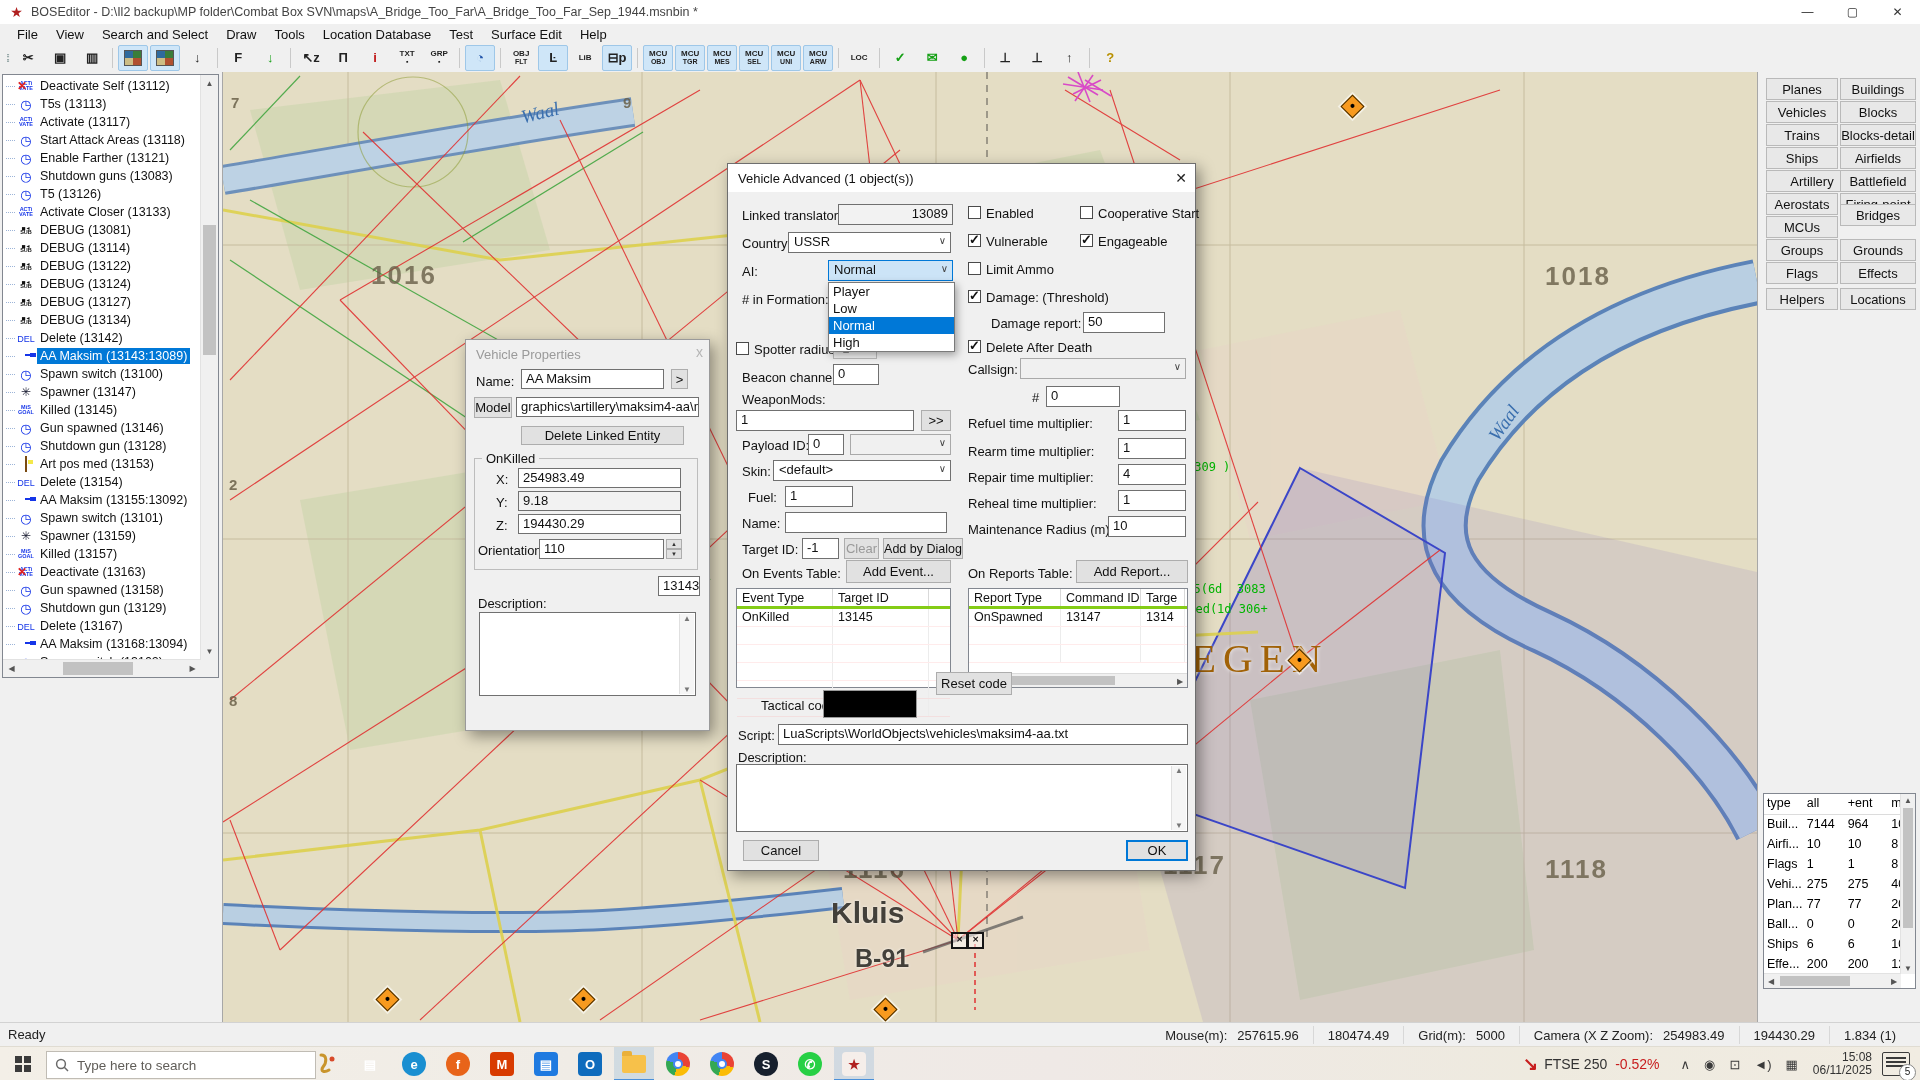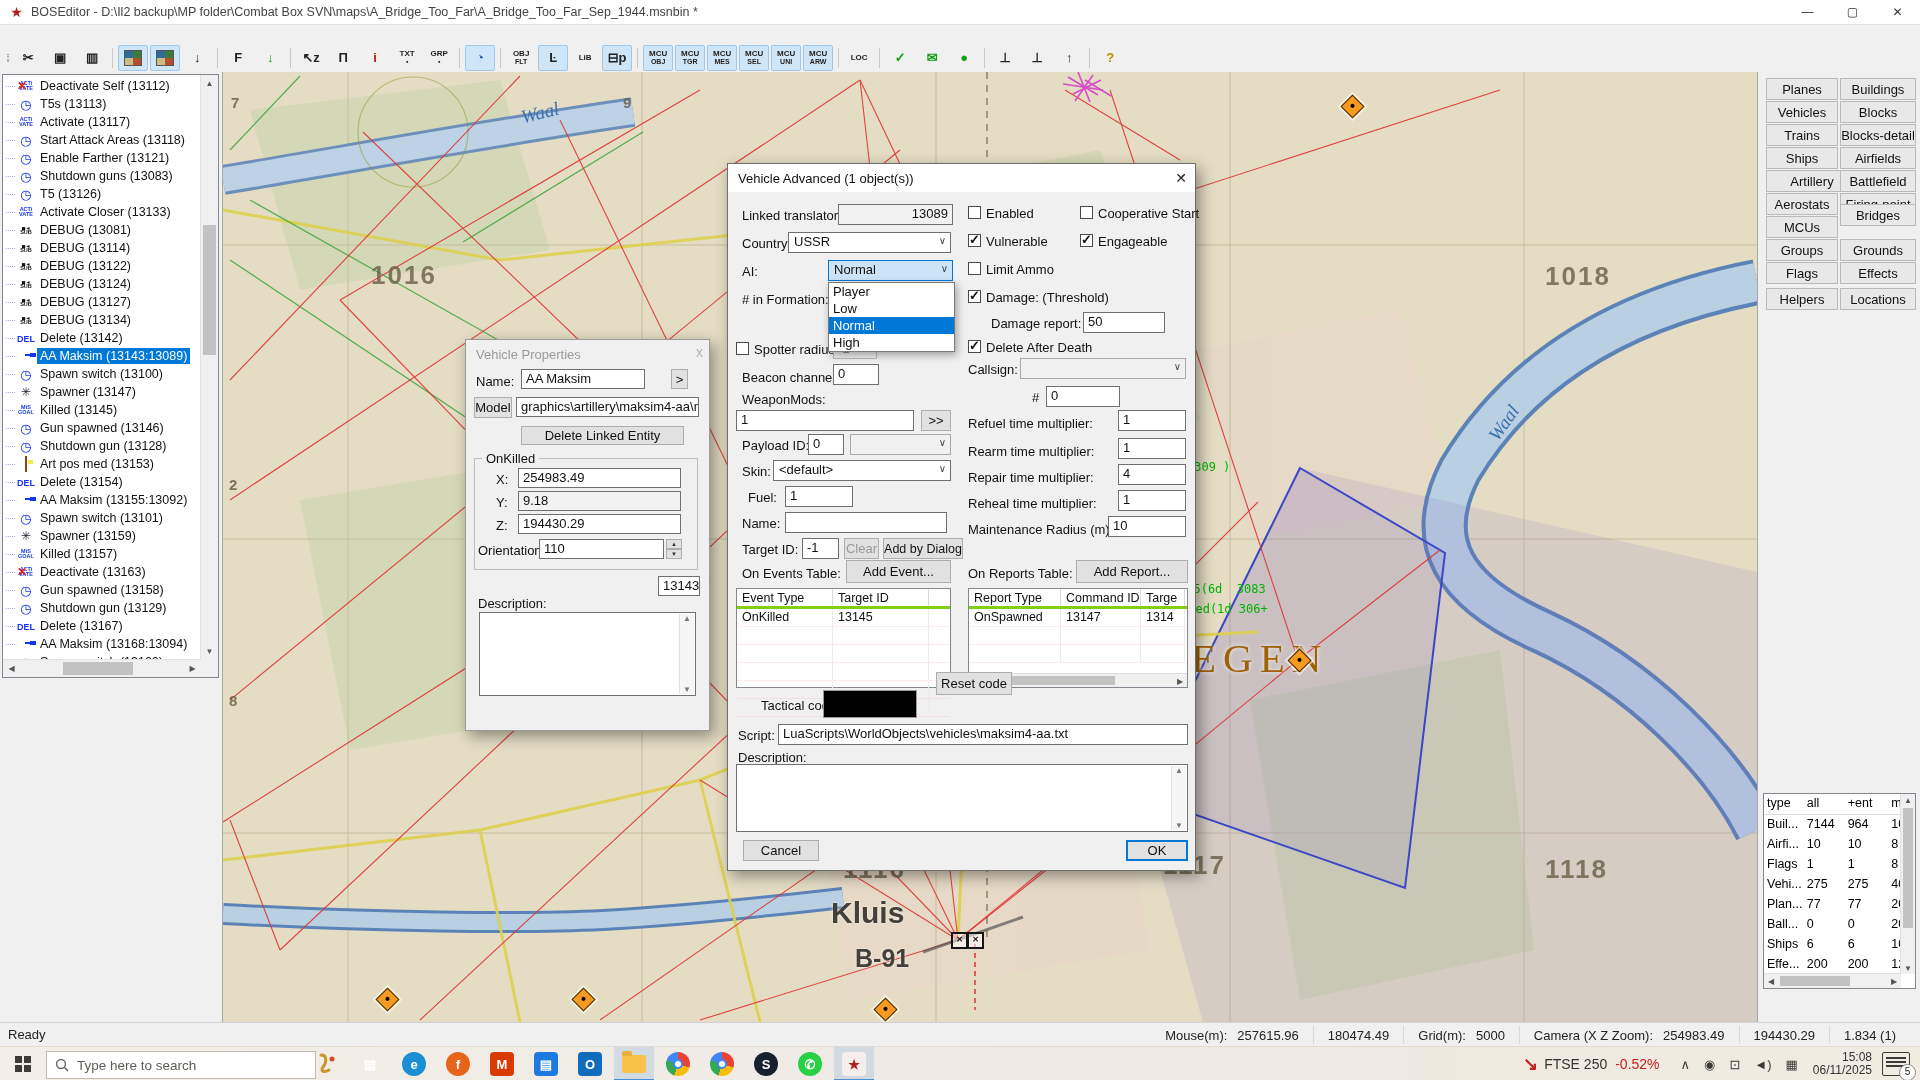--- a/index.html
+++ b/index.html
@@ -26,21 +26,21 @@
 
   
   .tree-panel{position:absolute;left:0;top:72px;width:223px;height:950px;background:#f0f0f0;border-right:1px solid #a7a7a7;box-sizing:border-box;}
   .tree-list{position:absolute;left:2px;top:2px;width:217px;height:604px;background:#fff;border:1px solid #828790;box-sizing:border-box;overflow:hidden;}
   .tree-rows{position:absolute;left:0;top:2px;right:17px;bottom:17px;overflow:hidden;}
   .tree-row{height:18px;display:flex;align-items:center;font-size:12.5px;color:#111;white-space:nowrap;}
   .tree-row::before{content:"";display:inline-block;width:9px;margin-left:3px;border-top:1px dotted #9cb4d8;}
   .tree-ico{width:22px;flex:0 0 22px;text-align:center;color:#1535e8;position:relative;}
   .tree-ico .two{display:block;font-size:5.5px;line-height:5px;font-weight:bold;letter-spacing:0;}
   .tree-ico .clock{font-size:13px;color:#1535e8;}
-  .tree-ico .del{font-size:9px;font-weight:bold;}
+  .tree-ico .del{font-size:9px;font-weight:normal;}
   .tree-ico .spn{font-size:12px;color:#222438;}
   .tree-ico .xover{position:absolute;left:2px;top:-2px;color:#e02020;font-size:12px;font-weight:bold;}
   .tree-ico .cam{display:block;font-size:5px;line-height:4px;color:#111;}
   .tank{width:15px;height:8px;background:#1535e8;border-radius:2px;position:relative;margin:3px auto 0;}
   .tank::before{content:"";position:absolute;left:4px;top:-3px;width:6px;height:4px;background:#1535e8;}
   .tank::after{content:"";position:absolute;right:-4px;top:-2px;width:5px;height:1.5px;background:#1535e8;}
   .bldg{width:11px;height:11px;background:#e08a20;border:1px solid #7a4a10;margin:0 auto;position:relative;}
   .bldg::after{content:"";position:absolute;left:2px;top:3px;width:5px;height:4px;background:#f4e84a;}
   .tree-lbl{padding:1px 3px;}
   .tree-row.sel .tree-lbl{background:#0078d7;color:#fff;}
@@ -154,20 +154,31 @@
   <div class="titlebar">
     <span class="app-logo">★</span>
     <span class="title-text">BOSEditor - D:\Il2 backup\MP folder\Combat Box SVN\maps\A_Bridge_Too_Far\A_Bridge_Too_Far_Sep_1944.msnbin *</span>
     <div class="win-btns">
       <span class="win-btn">—</span>
       <span class="win-btn">▢</span>
       <span class="win-btn">✕</span>
     </div>
   </div>
 
+  <div class="menubar" id="menubar">
+      <div class="menu-item">File</div>
+      <div class="menu-item">View</div>
+      <div class="menu-item">Search and Select</div>
+      <div class="menu-item">Draw</div>
+      <div class="menu-item">Tools</div>
+      <div class="menu-item">Location Database</div>
+      <div class="menu-item">Test</div>
+      <div class="menu-item">Surface Edit</div>
+      <div class="menu-item">Help</div>
+    </div>
 
   <div class="toolbar" id="toolbar">
     <span class="tb-grip">⁞⁞</span>
   <div class="tb-btn">
         <span class="g">✂</span>
       </div>
       <div class="tb-btn">
         <span class="g">▣</span>
       </div>
       <div class="tb-btn">
@@ -594,21 +605,21 @@
         <div class="bridgex" style="left: 728px; top: 860px; pointer-events: auto;">✕</div>
         <div class="bridgex" style="left: 744px; top: 860px; pointer-events: auto;">✕</div>
       </div>
 
     <div class="dlg" id="props-dlg" style="left:242px;top:267px;width:243px;height:390px;z-index:20;border-color:#9a9a9a;">
       <div class="titlebar2" style="background:#f0f0f0;color:#9a9a9a;">
         <span>Vehicle Properties</span>
       </div>
       <span class="dlg-close" style="color:#b5b5b5;right:6px;top:4px;">x</span>
       <span class="abs" style="left:10px;top:34px;">Name:</span>
-      <span class="f" style="left:55px;top:29px;width:124px;height:20px;">AA Maksim</span>
+      <span class="f" style="left:55px;top:29px;width:143px;height:20px;">AA Maksim</span>
       <span class="btn" style="left:205px;top:29px;width:17px;height:20px;">&gt;</span>
       <span class="btn" style="left:8px;top:57px;width:38px;height:21px;">Model</span>
       <span class="f" style="left:50px;top:57px;width:183px;height:20px;">graphics\artillery\maksim4-aa\maks</span>
       <span class="btn" style="left:55px;top:86px;width:163px;height:19px;">Delete Linked Entity</span>
       <div class="abs" style="left:8px;top:118px;width:224px;height:112px;border:1px solid #bdbdbd;"></div>
       <span class="abs" style="left:16px;top:111px;background:#f0f0f0;padding:0 4px;">OnKilled</span>
       <span class="abs" style="left:30px;top:132px;">X:</span>
       <span class="f" style="left:52px;top:128px;width:163px;height:20px;">254983.49</span>
       <span class="abs" style="left:30px;top:155px;">Y:</span>
       <span class="f gray" style="left:52px;top:151px;width:163px;height:20px;">9.18</span>

